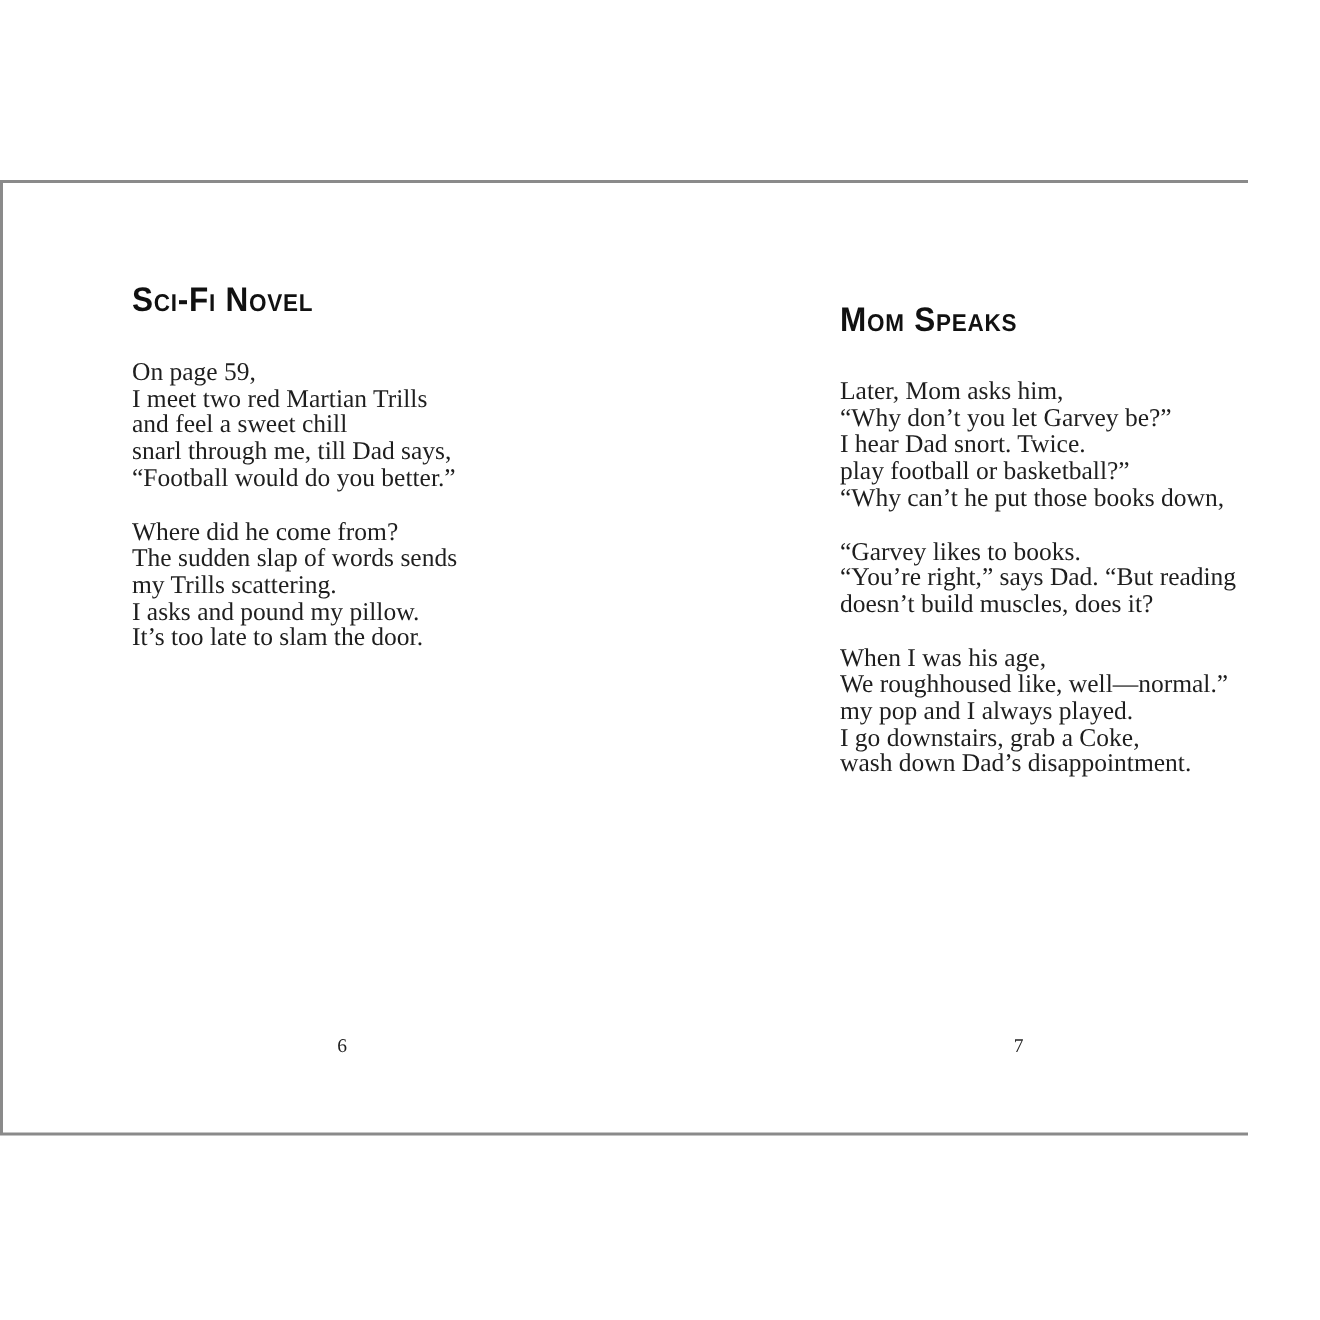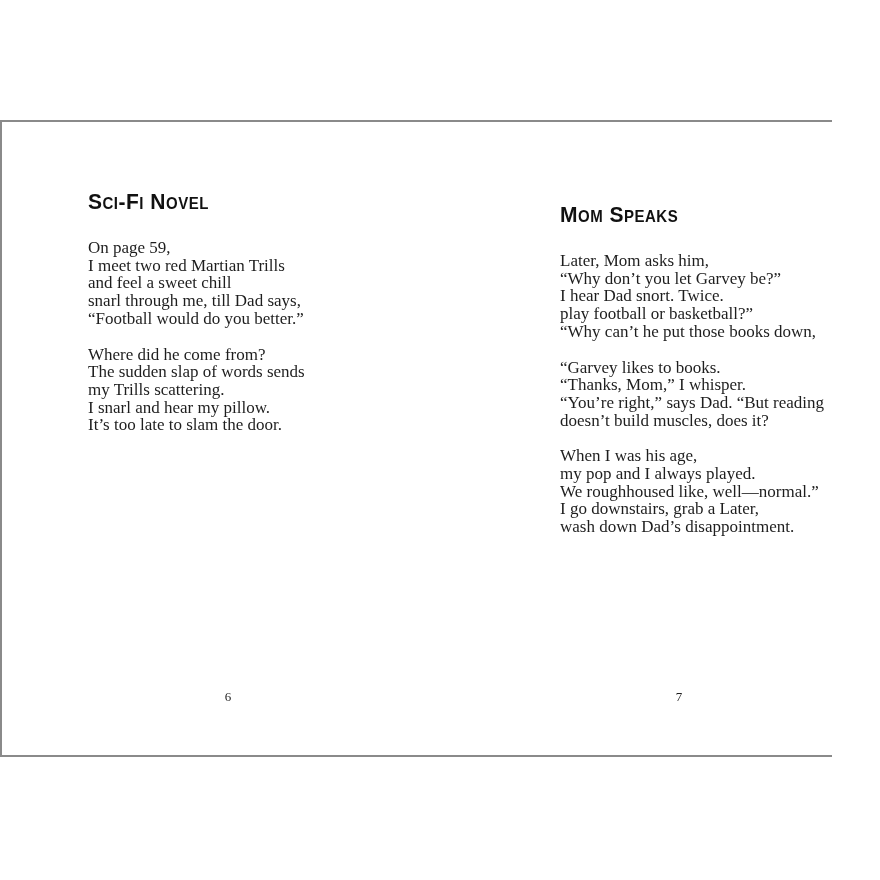--- a/index.html
+++ b/index.html
@@ -75,48 +75,47 @@
         <div class="line">I meet two red Martian Trills</div>
         <div class="line">and feel a sweet chill</div>
         <div class="line">snarl through me, till Dad says,</div>
         <div class="line">“Football would do you better.”</div>
       </div>
 
       <div class="stanza">
         <div class="line">Where did he come from?</div>
         <div class="line">The sudden slap of words sends</div>
         <div class="line">my Trills scattering.</div>
-        <div class="line">I snarl and hear my pillow.</div>
+        <div class="line">I asks and pound my pillow.</div>
         <div class="line">It’s too late to slam the door.</div>
       </div>
     </section>
 
     <section class="page right">
       <h1 class="poem-title">Mom Speaks</h1>
 
       <div class="stanza">
         <div class="line">Later, Mom asks him,</div>
         <div class="line">“Why don’t you let Garvey be?”</div>
         <div class="line">I hear Dad snort. Twice.</div>
         <div class="line">play football or basketball?”</div>
         <div class="line">“Why can’t he put those books down,</div>
       </div>
 
       <div class="stanza">
         <div class="line">“Garvey likes to books.</div>
-        <div class="line">“Thanks, Mom,” I whisper.</div>
         <div class="line">“You’re right,” says Dad. “But reading</div>
         <div class="line">doesn’t build muscles, does it?</div>
       </div>
 
       <div class="stanza">
         <div class="line">When I was his age,</div>
+        <div class="line">We roughhoused like, well—normal.”</div>
         <div class="line">my pop and I always played.</div>
-        <div class="line">We roughhoused like, well—normal.”</div>
-        <div class="line">I go downstairs, grab a Later,</div>
+        <div class="line">I go downstairs, grab a Coke,</div>
         <div class="line">wash down Dad’s disappointment.</div>
       </div>
     </section>
 
     <div class="page-number num-left">6</div>
     <div class="page-number num-right">7</div>
 
   </div>
 </div>
 

